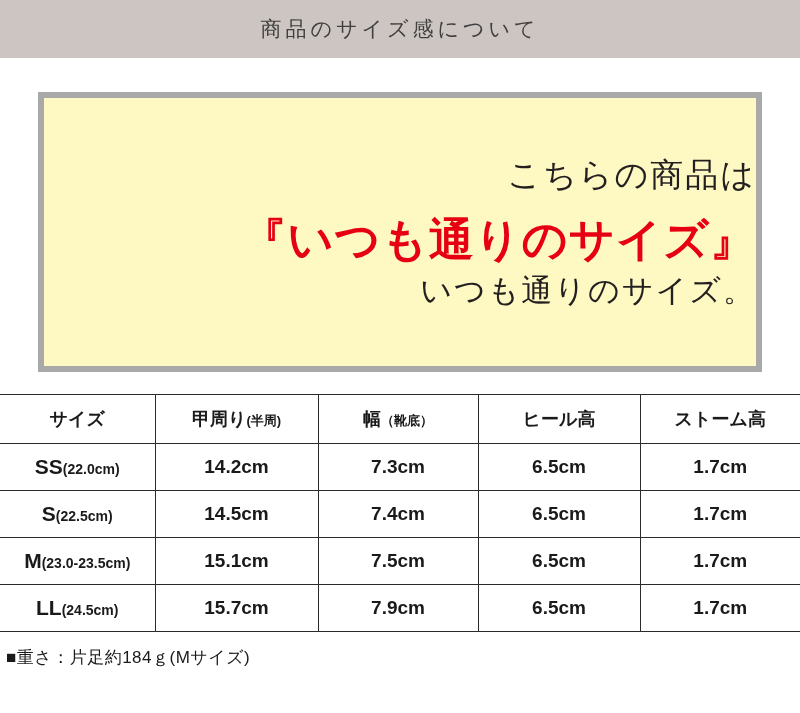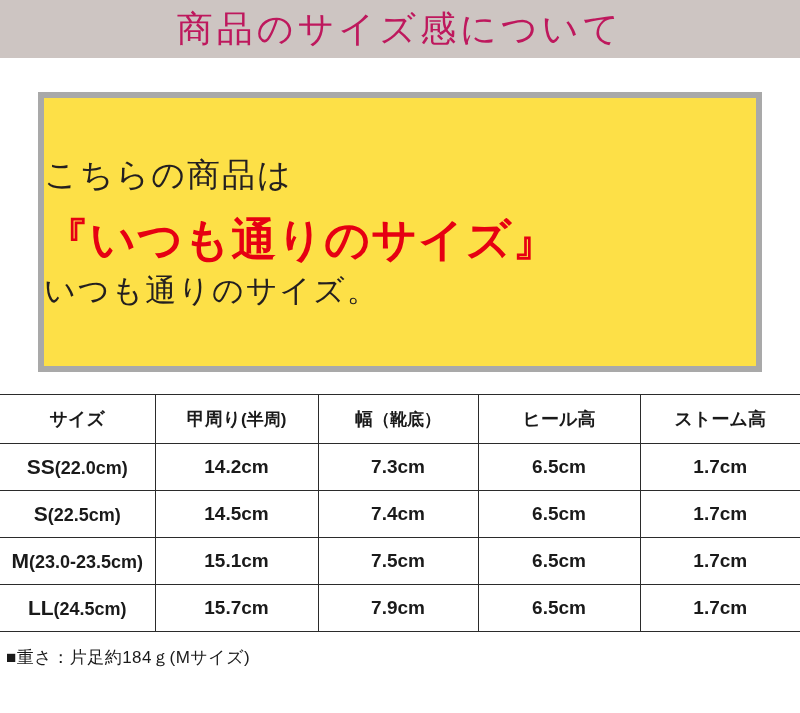--- a/index.html
+++ b/index.html
@@ -18,41 +18,41 @@
   
   .header-band {
     width: 800px;
     height: 58px;
     background: #cdc5c2;
     display: flex;
     align-items: center;
     justify-content: center;
   }
   .header-title {
-    color: #be185d;
-    font-size: 36px;
+    color: #404040;
+    font-size: 21px;
     letter-spacing: 4px;
     font-weight: 400;
     white-space: nowrap;
     font-family: Liberation Serif, serif;
   }
 
   
   .callout-wrap {
     padding: 34px 38px 0 38px;
   }
   .callout-box {
     border: 6px solid #a9a9a9;
     height: 280px;
     box-sizing: border-box;
     display: flex;
     flex-direction: column;
-    align-items: flex-start;
+    align-items: flex-end;
     justify-content: center;
-    background: #fde047;
+    background: #fef9c3;
   }
   .callout-line1 {
     font-size: 33px;
     letter-spacing: 2px;
     margin-bottom: 12px;
     color: #231f20;
   }
   .callout-line2 {
     font-size: 45px;
     font-weight: bold;
@@ -93,29 +93,29 @@
   }
   table.size-table th:last-child,
   table.size-table td:last-child {
     border-right: none;
   }
   table.size-table thead th {
     font-size: 18px;
     height: 46px;
   }
   .hdr-sub {
-    font-size: 17px;
+    font-size: 13px;
     font-weight: bold;
   }
   .size-label .big {
     font-size: 21px;
     font-weight: bold;
   }
   .size-label .small {
-    font-size: 18px;
+    font-size: 14px;
     font-weight: bold;
   }
   col.c1 { width: 155px; }
   col.c2 { width: 163px; }
   col.c3 { width: 160px; }
   col.c4 { width: 162px; }
   col.c5 { width: 160px; }
 
   
   .footnote {

